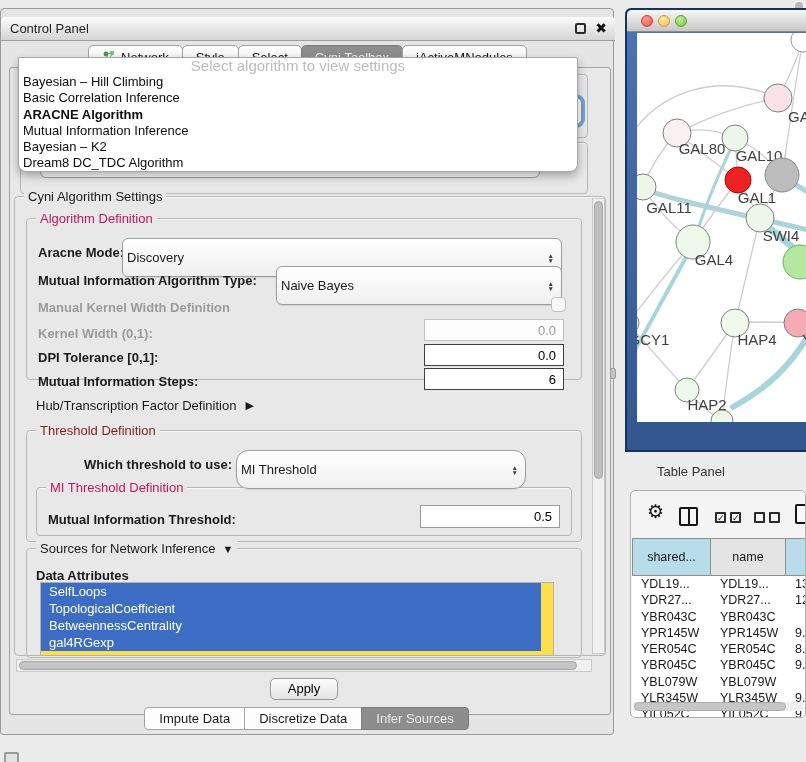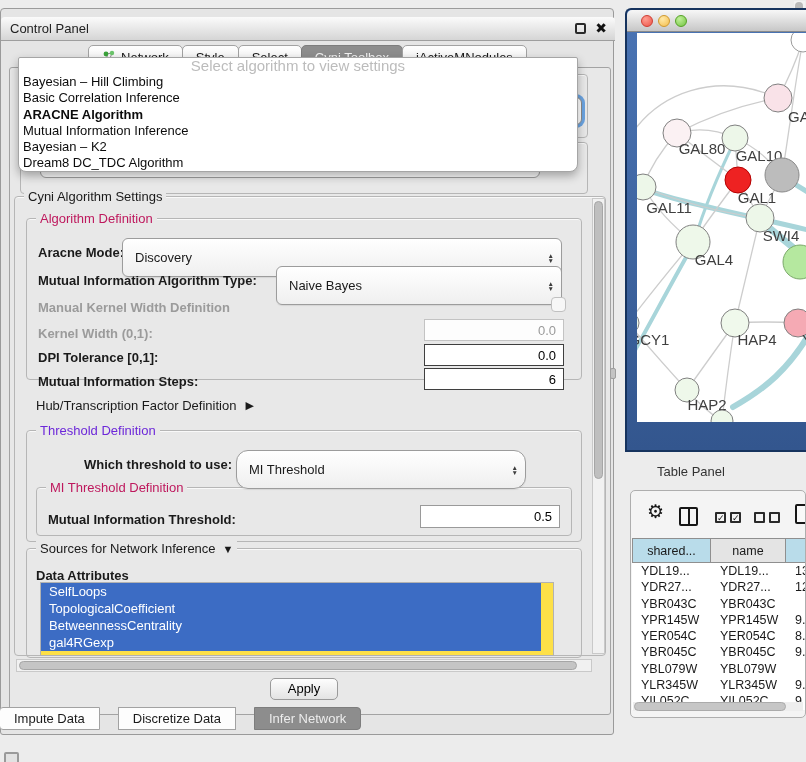--- a/index.html
+++ b/index.html
@@ -44,29 +44,29 @@
     box-shadow:0 4px 10px rgba(0,0,0,.30); overflow:hidden; }
   #popup-prompt { height:16px; text-align:center; color:#bcbcbc; font-size:15px; line-height:15px; }
   #algo-list { list-style:none; }
   #algo-list li { height:16.3px; font-size:13px; line-height:16px; padding-left:4px; color:#0c0c0c; cursor:pointer; }
   #algo-list li.bold { font-weight:bold; }
 
   
   .groupbox { position:absolute; z-index:2; }
   .glabel { position:absolute; top:-8px; left:9px; background:#e8e8e8; padding:0 4px; font-size:13px; white-space:nowrap; }
   .glabel.blue { color:#be185d; }
-  .glabel.green { color:#6d28d9; }
+  .glabel.green { color:#7f1d1d; }
 
   .lbl { position:absolute; z-index:3; font-size:13px; white-space:nowrap; }
   .bold { font-weight:bold; }
   .gray { color:#9b9b9b; }
 
   .combo { position:absolute; z-index:3; height:39px; background:linear-gradient(#ffffff,#efefef);
     border:1px solid #9c9c9c; border-radius:6px; display:flex; align-items:center;
-    padding:0 7px 0 12px; font-size:13px; box-shadow:0 1px 1px rgba(0,0,0,.08); cursor:pointer;text-align:right; }
+    padding:0 7px 0 4px; font-size:13px; box-shadow:0 1px 1px rgba(0,0,0,.08); cursor:pointer;text-align:right; }
   .combo .arrows { margin-left:auto; display:flex; flex-direction:column; align-items:center;
     font-size:6.5px; line-height:5px; color:#3c3c3c; }
 
   .ninput { position:absolute; z-index:3; text-align:right; font-size:13px; padding:0 7px;
     border:1px solid #3f3f3f; background:#fff; color:#000; font-family:inherit; }
   .ninput.disabled { border:1px solid #c3c3c3; color:#9a9a9a; background:#fdfdfd; }
 
   #mk-checkbox { position:absolute; z-index:3; left:551px; top:297px; width:15px; height:15px;
     border:1px solid #c0c0c0; border-radius:4px; background:#f7f7f7; }
 
@@ -80,21 +80,21 @@
   #attr-list li { height:17px; line-height:17px; font-size:13px; padding-left:8px;
     background:#3c6cc4; color:#fff; width:calc(100% - 12px); cursor:pointer; }
   #attr-vscroll { position:absolute; right:1px; top:1px; width:11px; height:71px; background:#f2f2f2; }
   #attr-vthumb { position:absolute; left:1px; top:1px; width:8px; height:36px; background:#b9b9b9; border-radius:5px; }
 
   #apply-btn { position:absolute; z-index:3; left:270px; top:678px; width:68px; height:22px;
     background:linear-gradient(#fdfdfd,#e3e3e3); border:1px solid #9a9a9a; border-radius:5px;
     font-size:13px; text-align:center; line-height:20px; cursor:pointer; }
 
   #cp-bottom-tabs { position:absolute; left:0; top:707px; width:614px; height:23px;
-    display:flex; justify-content:flex-start; align-items:flex-start;gap:19px; }
+    display:flex; justify-content:center; align-items:flex-start; }
   .btab { border:1px solid #a2a2a2; background:#fdfdfd; padding:3px 14px; font-size:13px;
     margin-left:-1px; height:23px; white-space:nowrap; cursor:pointer; }
   .btab:first-child { border-radius:4px 0 0 4px; }
   .btab:last-child { border-radius:0 4px 4px 0; }
   .btab.selected { background:#8d8d8d; color:#ececec; border-color:#7d7d7d; }
 
   .tri { font-size:11px; }
 
   
   #net-window { position:absolute; left:625px; top:8px; width:181px; height:444px;
@@ -120,21 +120,21 @@
     background:#f4f4f4; border:1px solid #aeaeae; border-radius:5px; overflow:hidden; }
   #tp-toolbar { position:absolute; left:0; top:0; width:176px; height:47px; }
   #tp-gear { position:absolute; left:16px; top:9px; font-size:19px; color:#161616; cursor:pointer; }
   #tp-columns { position:absolute; left:48px; top:16px; width:19px; height:19px; border:2px solid #161616; border-radius:2px; cursor:pointer; }
   #tp-columns:after { content:""; position:absolute; left:7px; top:0; width:2px; height:15px; background:#161616; }
   .cb { position:absolute; top:21px; width:11px; height:11px; border:2px solid #2a2a2a; border-radius:1px;
     font-size:9px; line-height:8px; text-align:center; font-weight:bold; color:#111; cursor:pointer; }
   #tp-doc { position:absolute; left:164px; top:13px; width:14px; height:20px; border:2px solid #161616; border-radius:2px; background:#f9f9f9; cursor:pointer; }
   #tp-table { position:absolute; left:1px; top:47px; width:220px; }
   .trow { display:grid; grid-template-columns:79px 75px 66px; }
-  .th { height:25px; font-size:12.5px; display:flex; align-items:center; justify-content:center;
+  .th { height:38px; font-size:12.5px; display:flex; align-items:center; justify-content:center;
     border:1px solid #8f8f8f; border-left:none; background:#e4e4e4; cursor:pointer; }
   .th.hl { background:#b9dcea; }
   .th:first-child { border-left:1px solid #8f8f8f; }
   .td { height:16.3px; font-size:12.5px; line-height:16px; padding-left:9px; background:#fff;
     white-space:nowrap; overflow:hidden; }
   #tp-hscroll { position:absolute; left:2px; top:211px; width:170px; height:9px; background:#eee; }
   #tp-hthumb { position:absolute; left:1px; top:0; width:152px; height:9px; background:#c6c6c6; border:1px solid #ababab; border-radius:5px; }
 
   #mini-icon { position:absolute; left:4px; top:752px; width:15px; height:14px; border:2px solid #9a9a9a; background:#e2e2e2; border-radius:2px; }
 </style>
@@ -271,21 +271,21 @@
     </div>
   <div class="hscroll" style="left:16px; top:659px; width:576px; height:13px;">
     <span class="hthumb" style="left:2px; top:1px; width:558px; height:9px;"></span>
   </div>
 
   <button id="apply-btn">Apply</button>
 
   <div id="cp-bottom-tabs">
       <div class="btab">Impute Data</div>
       <div class="btab">Discretize Data</div>
-      <div class="btab selected">Infer Network</div>
+      <div class="btab selected">Infer Sources</div>
     </div>
 
   <section id="net-window">
     <div id="net-titlebar">
       <span id="tl-red" class="tl"></span>
       <span id="tl-yellow" class="tl"></span>
       <span id="tl-green" class="tl"></span>
     </div>
     <div id="net-canvas">
       <svg id="net-svg" width="169" height="389" viewBox="0 0 169 389">

